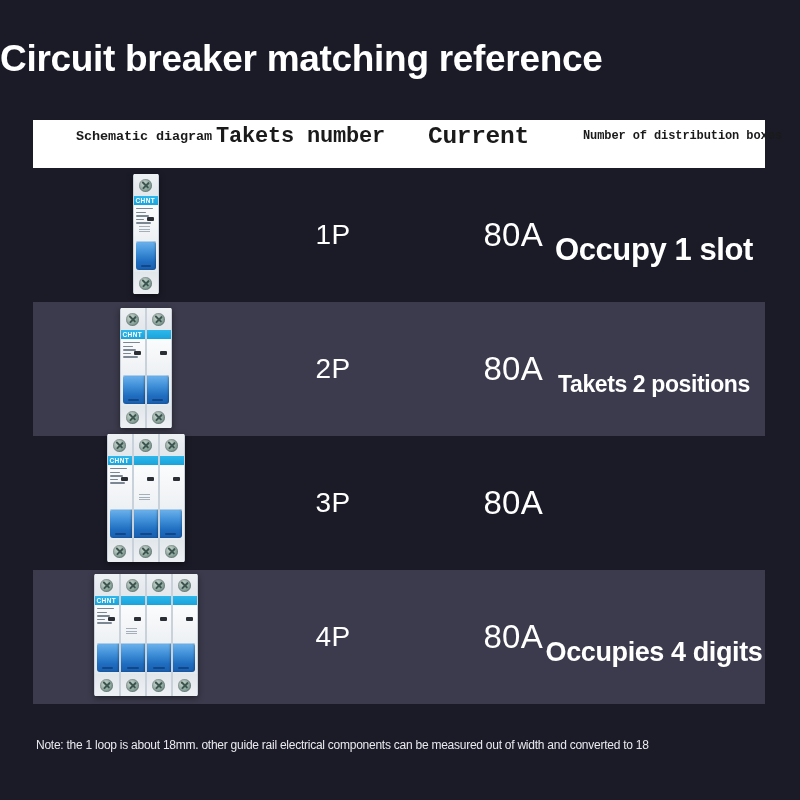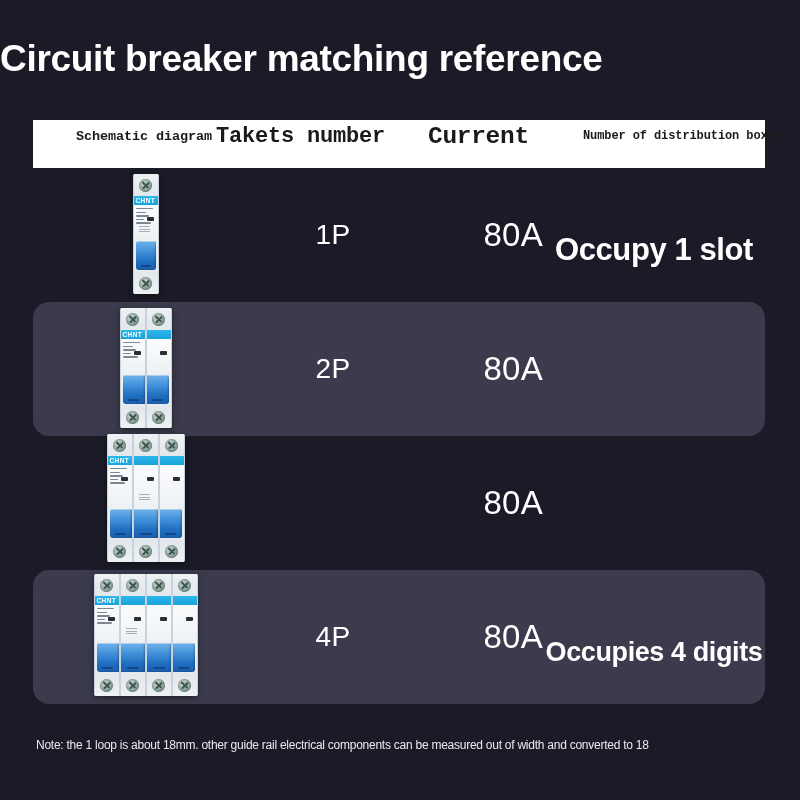--- a/index.html
+++ b/index.html
@@ -60,21 +60,21 @@
   .hc-polar     { left: 183px; font-size: 22px;   letter-spacing: -0.2px; }
   .hc-current   { left: 395px; font-size: 24.5px; letter-spacing: -0.3px; }
   .hc-boxes     { left: 510px; font-size: 12px; letter-spacing: -0.1px; margin-left: 40px; }
 
   
   .row {
     position: relative;
     height: 134px;
     width: 732px;
   }
-  .row.shaded { background: #3b3b4d; border-radius: 16px; }
+  .row.shaded { background: #3b3b4d; }
 
   .cell-img {
     position: absolute;
     left: 0;
     top: 0;
     width: 225px;
     height: 134px;
   }
   .cell-pole {
     position: absolute;
@@ -379,20 +379,21 @@
               <div class="lever"></div>
             </div>
           <div class="term bottom">
               <span class="screw"></span>
             </div>
         </div>
       </div>
     </div>
     <div class="cell-pole">2P</div>
     <div class="cell-current">80A</div>
+    <div class="cell-desc">Takets 2 positions</div>
   </div>
 
   <div class="row row-3">
     <div class="cell-img">
       <div class="breaker p3 ganged">
         <div class="pole">
           <div class="term">
               <span class="screw"></span>
             </div>
           <div class="band">
@@ -441,20 +442,21 @@
           </div>
           <div class="lever-zone">
               <div class="lever"></div>
             </div>
           <div class="term bottom">
               <span class="screw"></span>
             </div>
         </div>
       </div>
     </div>
+    <div class="cell-pole">3P</div>
     <div class="cell-current">80A</div>
   </div>
 
   <div class="row row-4 shaded">
     <div class="cell-img">
       <div class="breaker p4 ganged">
         <div class="pole">
           <div class="term">
               <span class="screw"></span>
             </div>

